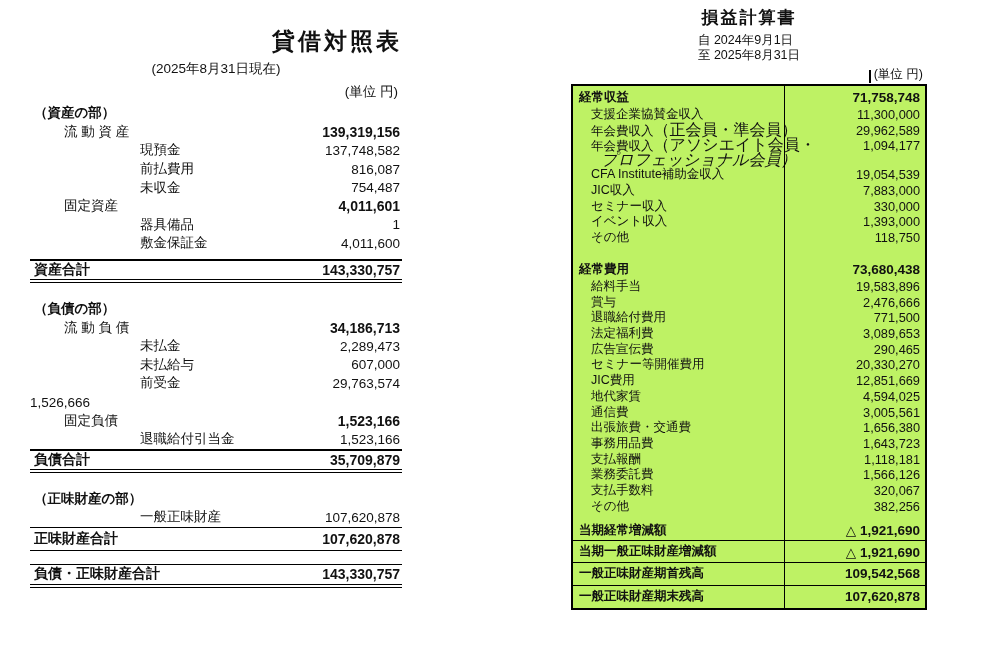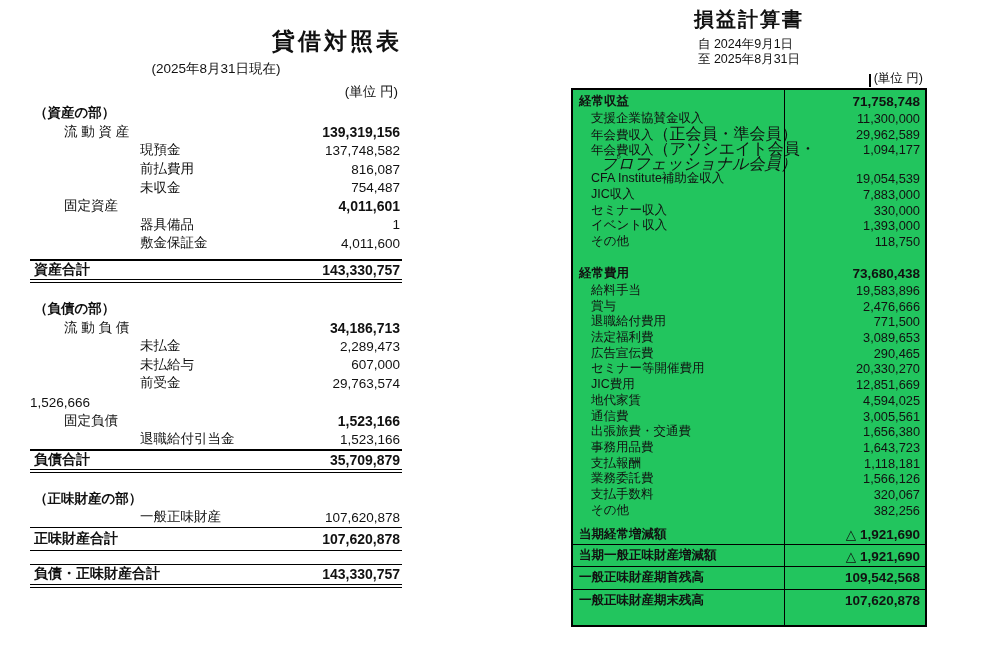--- a/index.html
+++ b/index.html
@@ -18,26 +18,26 @@
   .bs-row .val{text-align:right;padding-right:2px;white-space:pre;}
   .bs-row.section .lbl{padding-left:4px;font-weight:bold;}
   .bs-row.group .lbl{padding-left:34px;}
   .bs-row.group .val{font-weight:bold;font-size:14px;}
   .bs-row.item .lbl{padding-left:110px;}
   .bs-row.total{font-weight:bold;font-size:14px;height:24px;}
   .bs-row.total .lbl{padding-left:4px;}
   .bs-spacer{width:100%;}
   
   .pl{position:absolute;left:571px;top:6px;width:356px;}
-  .pl-title{font-size:20px;font-weight:bold;text-align:center;margin:0;letter-spacing:2px;}
+  .pl-title{font-size:17px;font-weight:bold;text-align:center;margin:0;letter-spacing:2px;}
   .pl-period{text-align:center;font-size:12.5px;margin-top:4px;line-height:15px;}
   .pl-period-inner{display:inline-block;text-align:left;}
   .pl-unit{display:flex;justify-content:flex-end;align-items:flex-end;font-size:12.5px;margin-top:3px;height:17px;padding-right:4px;}
   .ubar{display:inline-block;width:1.5px;height:13px;background:#000;margin-right:3px;}
-  .pl-table{border:2.2px solid #000;margin-top:1px;position:relative;padding-top:3px;padding-bottom:14px;box-sizing:border-box;background:#22c55e;}
+  .pl-table{border:2.2px solid #000;margin-top:1px;position:relative;padding-top:3px;padding-bottom:1px;box-sizing:border-box;background:#bef264;}
   .pl-divider{position:absolute;top:0;bottom:0;left:211px;width:1.2px;background:#000;}
   .pl-row{display:flex;align-items:center;height:15.7px;font-size:12.5px;box-sizing:border-box;}
   .pl-row .lbl{width:211px;box-sizing:border-box;padding-left:6px;white-space:nowrap;}
   .pl-row .val{flex:1;text-align:right;padding-right:5px;font-size:12.8px;white-space:pre;}
   .pl-row .lbl .sm{font-size:16px;}
   .pl-row.header{font-weight:bold;height:17.5px;}
   .pl-row.header .val{font-size:13.5px;}
   .pl-row.item .lbl{padding-left:18px;}
   .pl-row.cont{height:13.5px;font-style:italic;}
   .pl-row.cont .lbl{padding-left:28px;}

